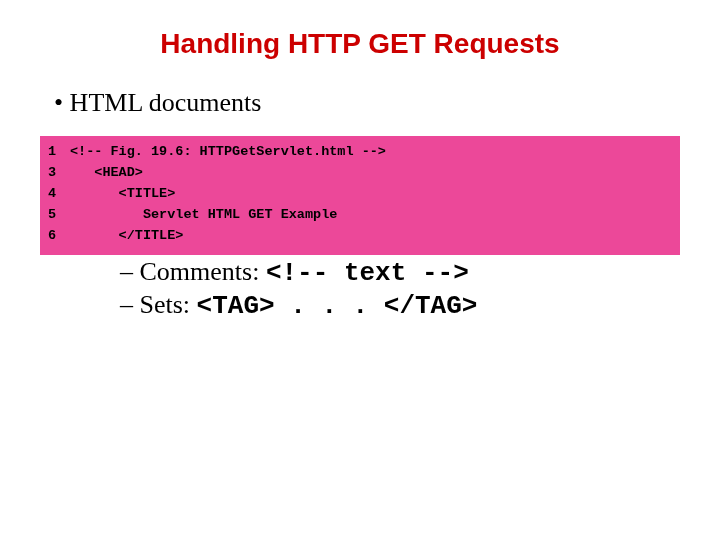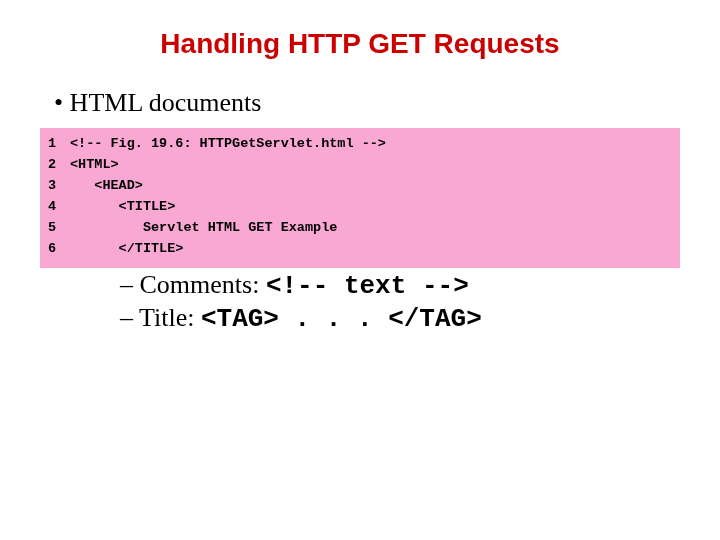--- a/index.html
+++ b/index.html
@@ -22,27 +22,27 @@
   .title {
     text-align: center;
     font-family: Arial, Helvetica, sans-serif;
     font-weight: 700;
     font-size: 28px;
     color: #cc0000;
     margin: 10px 0 28px 0;
   }
   .bullet-l1 {
     font-size: 26px;
-    margin: 0 0 10px 18px;
+    margin: 0 0 18px 18px;
   }
   .bullet-l1::before {
     content: "•  ";
   }
   .codeblock {
-    background: #f9a8d4;
+    background: #ec4899;
     margin: 6px 4px 0 4px;
     padding: 6px 8px 8px 8px;
     font-family: "Courier New", Courier, monospace;
     font-size: 13.5px;
     line-height: 1.55;
     font-weight: 700;
   }
   .code-row { white-space: pre; }
   .ln { display: inline-block; width: 22px; color: #000; }
   .sub {
@@ -67,31 +67,30 @@
 <body>
 
 <div class="slide">
 
   <div class="title">Handling HTTP GET Requests</div>
 
   <div class="bullet-l1">HTML documents</div>
 
   <div class="codeblock">
     <div class="code-row"><span class="ln">1</span><span>&lt;!-- Fig. 19.6: HTTPGetServlet.html --&gt;</span></div>
-    <div class="code-row"><span class="ln">2</span><span>&lt;HTML&gt;</span></div>
     <div class="code-row"><span class="ln">3</span><span>   &lt;HEAD&gt;</span></div>
     <div class="code-row"><span class="ln">4</span><span>      &lt;TITLE&gt;</span></div>
     <div class="code-row"><span class="ln">5</span><span>         Servlet HTML GET Example</span></div>
     <div class="code-row"><span class="ln">6</span><span>      &lt;/TITLE&gt;</span></div>
   </div>
 
   <div class="sub">
     <div class="dash-line">
       <span>Comments: </span><span class="mono">&lt;!-- text --&gt;</span>
     </div>
     <div class="dash-line">
-      <span>Title: </span><span class="mono">&lt;TAG&gt; . . . &lt;/TAG&gt;</span>
+      <span>Sets: </span><span class="mono">&lt;TAG&gt; . . . &lt;/TAG&gt;</span>
     </div>
   </div>
 
 
 
 </div>
 
 </body></html>

